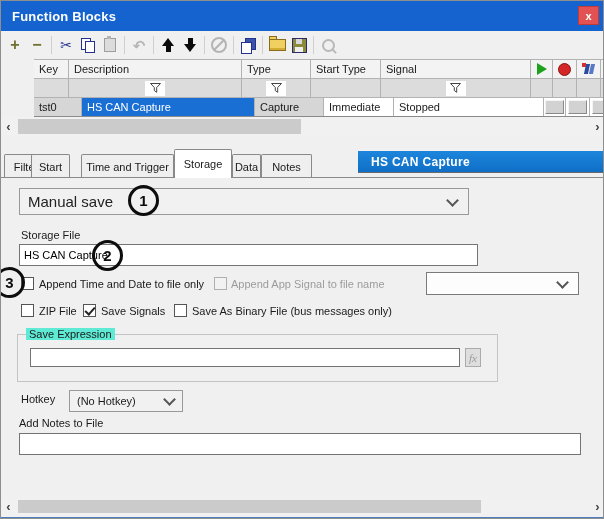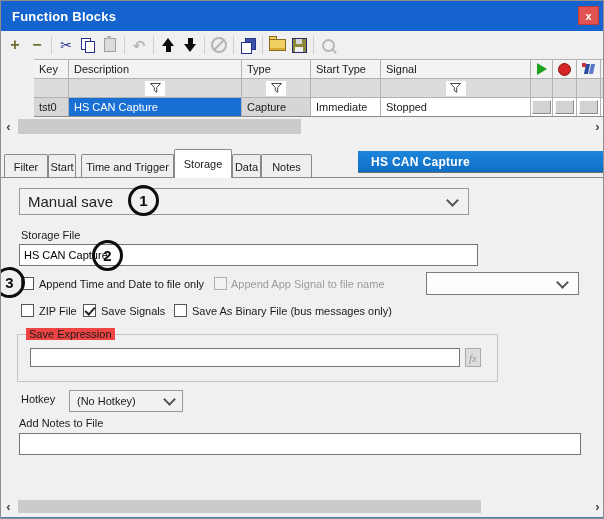--- a/index.html
+++ b/index.html
@@ -80,21 +80,21 @@
   .combo{position:absolute;box-sizing:border-box;background:#f1f1f1;border:1px solid #999;display:flex;align-items:center;}
   .chev{width:7px;height:7px;border-right:2px solid #555;border-bottom:2px solid #555;transform:rotate(45deg);position:absolute;right:11px;top:50%;margin-top:-6px;}
   .tinput{position:absolute;box-sizing:border-box;background:#fff;border:1px solid #747474;
           font:11px "Liberation Sans","DejaVu Sans",sans-serif;padding:0 4px;outline:none;}
   .lbl{position:absolute;white-space:nowrap;}
   .cb{position:absolute;width:13px;height:13px;background:#fff;border:1px solid #555;box-sizing:border-box;}
   .cb.checked::after{content:"";position:absolute;left:1px;top:2px;width:8px;height:4px;
                      border-left:2px solid #222;border-bottom:2px solid #222;transform:rotate(-48deg);}
   .cb.disabled{border-color:#b0b0b0;background:#f2f2f2;}
   .fieldset{position:absolute;left:16px;top:333px;width:481px;height:48px;border:1px solid #c4c4c4;box-sizing:border-box;}
-  .fieldset .legend{position:absolute;left:8px;top:-7px;background:#ef4444;padding:0 3px;}
+  .fieldset .legend{position:absolute;left:8px;top:-7px;background:#5eead4;padding:0 3px;}
   .fxbtn{position:absolute;left:447px;top:13px;width:16px;height:19px;background:#dedede;border:1px solid #ababab;
          box-sizing:border-box;display:flex;align-items:center;justify-content:center;
          font-family:"Liberation Serif",serif;font-style:italic;color:#9a9a9a;font-size:11px;}
   .ann{position:absolute;width:25px;height:25px;border:3px solid #0d0d0d;border-radius:50%;
        display:flex;align-items:center;justify-content:center;font-weight:700;font-size:15px;color:#0d0d0d;z-index:50;}
   .bluestrip{position:absolute;left:0;top:516px;width:604px;height:3px;background:#4d7fc0;}
 </style>
 </head>
 <body>
 
@@ -224,21 +224,21 @@
     <div class="c" style="width:14px">
       <span class="fbtn" style="width:13px">
           <svg width="13" height="12" viewBox="0 0 13 12">
             <path d="M1.5 1.5 h10 l-3.8 4 v4.8 l-2.4 -1.8 v-3 z" fill="#fff" stroke="#444" stroke-width="1"></path>
           </svg>
         </span>
     </div>
   </div>
 
   <div class="trow drow">
-    <div class="c" style="width:35px;padding-left:5px;background:#d6d6d6">tst0</div>
+    <div class="c" style="width:48px;padding-left:5px;background:#d6d6d6">tst0</div>
     <div class="c" style="width:173px;padding-left:5px;background:#1a6fd4;color:#fff">HS CAN Capture</div>
     <div class="c" style="width:69px;padding-left:5px;background:#d6d6d6">Capture</div>
     <div class="c" style="width:70px;padding-left:5px">Immediate</div>
     <div class="c" style="width:150px;padding-left:5px">Stopped</div>
     <div class="c" style="width:22px">
         <span class="cellbtn"></span>
       </div>
     <div class="c" style="width:24px">
         <span class="cellbtn"></span>
       </div>
@@ -252,21 +252,21 @@
   </div>
 
   <div class="hscroll" style="top:116px;height:19px">
     <span class="sb-arrow" style="left:0">‹</span>
     <span class="sb-thumb" style="left:17px;width:283px;height:15px"></span>
     <span class="sb-arrow" style="right:0">›</span>
   </div>
 
   <div class="tabline"></div>
   <div class="tab" style="left:3px;width:44px">Filter</div>
-  <div class="tab" style="left:47px;width:28px">Start</div>
+  <div class="tab" style="left:30px;width:39px">Start</div>
   <div class="tab" style="left:80px;width:93px">Time and Trigger</div>
   <div class="tab sel" style="left:173px;width:58px">Storage</div>
   <div class="tab" style="left:231px;width:29px">Data</div>
   <div class="tab" style="left:260px;width:51px">Notes</div>
 
   <div class="banner">
     <span class="t">HS CAN Capture</span>
   </div>
 
   <div class="combo" style="left:18px;top:187px;width:450px;height:27px">

